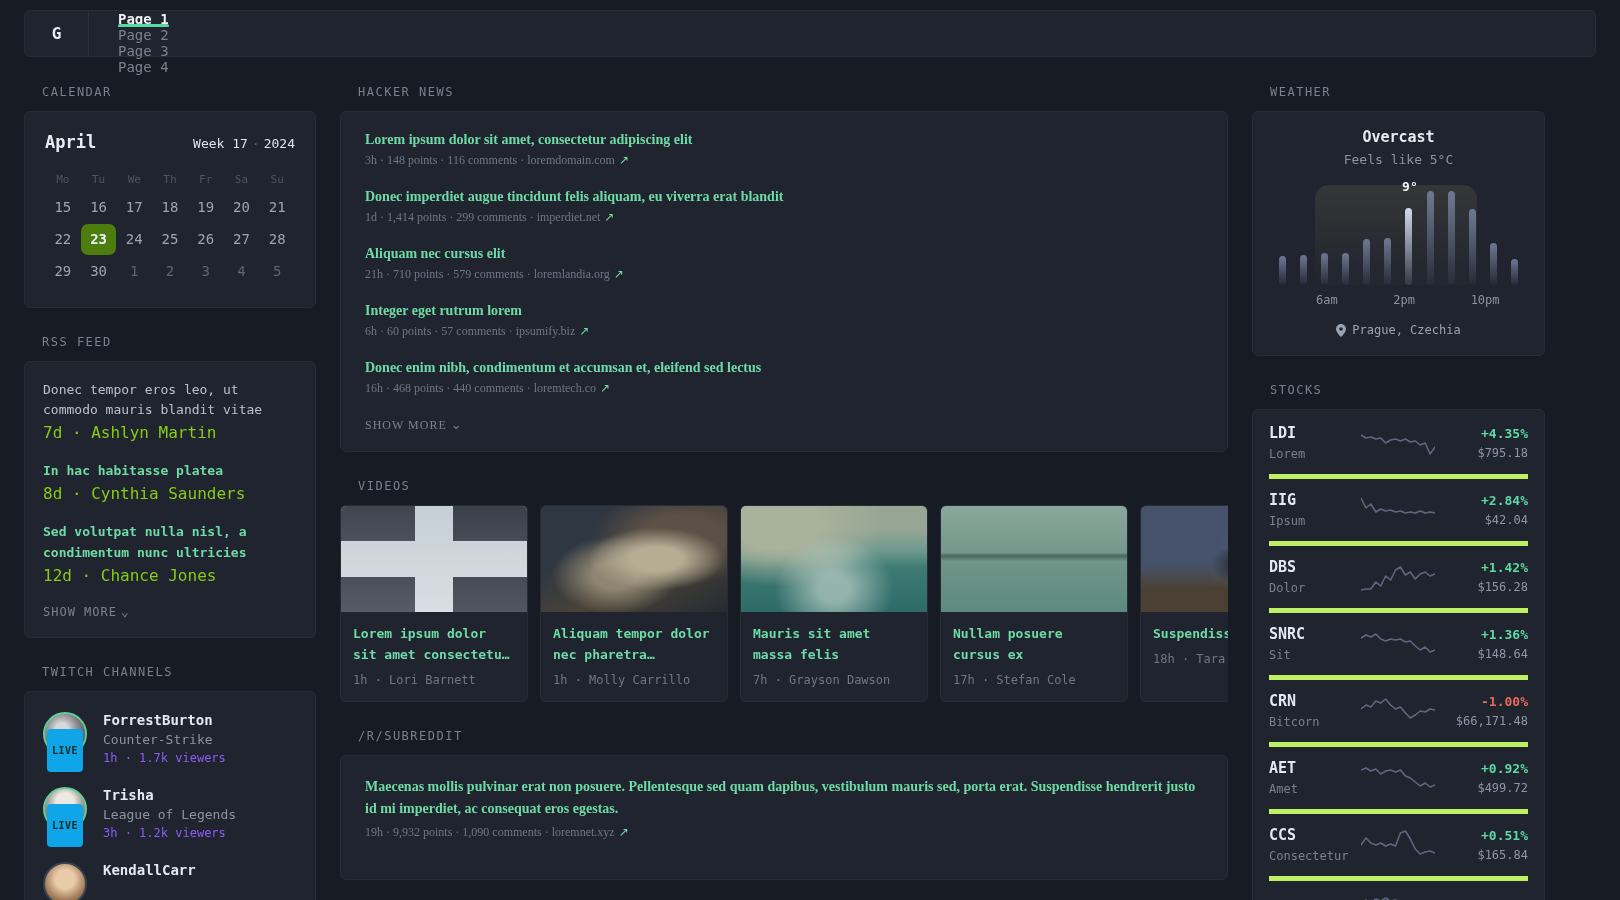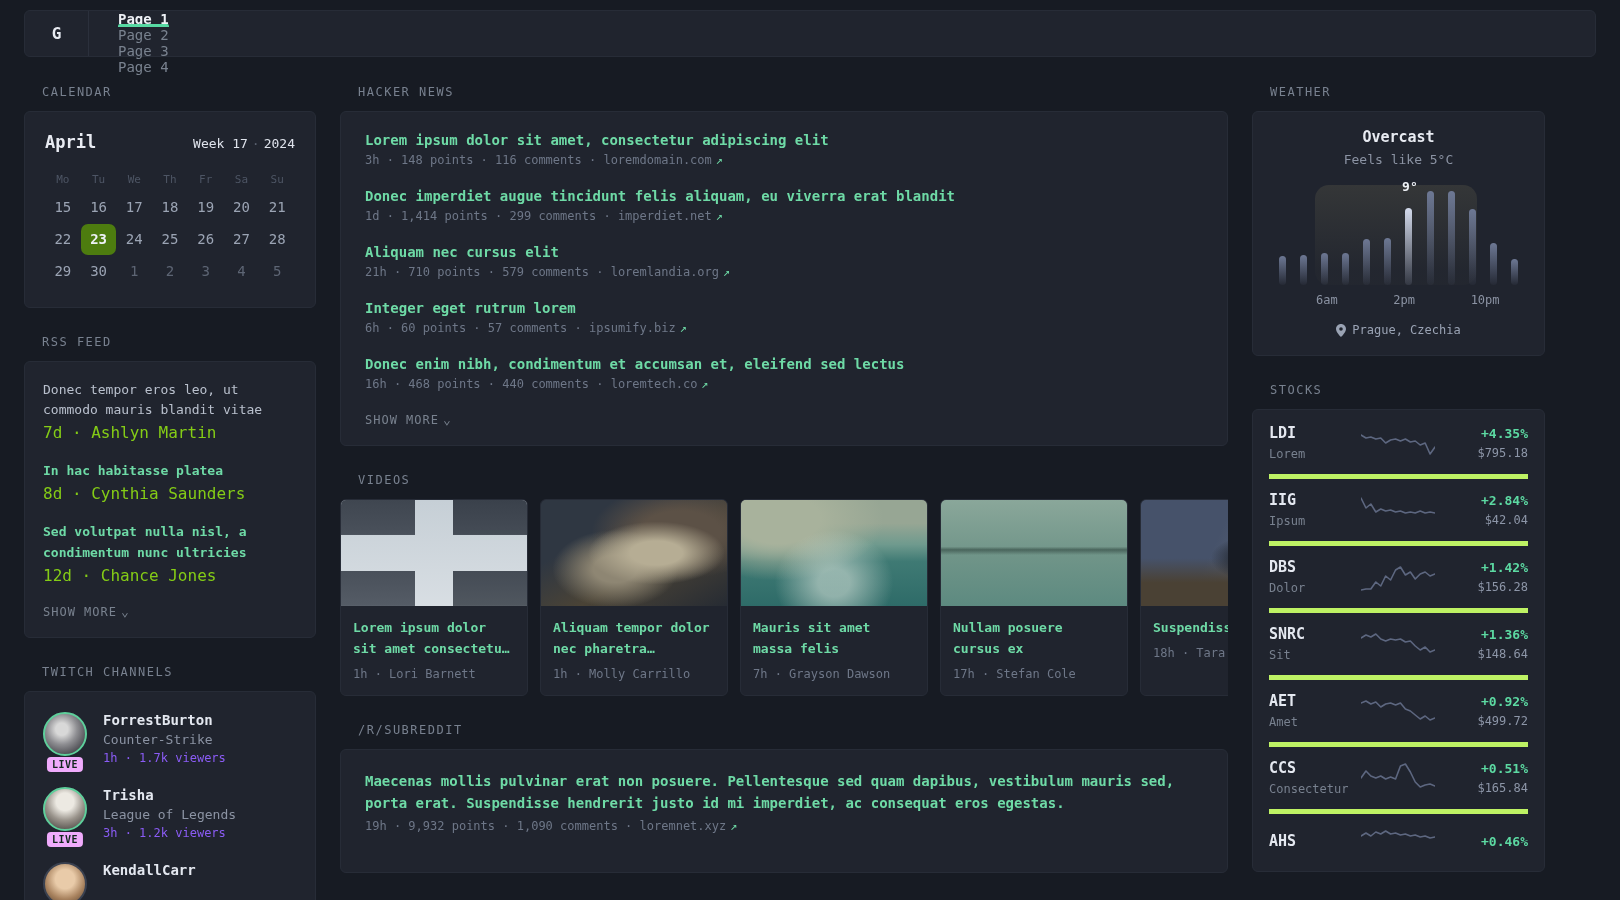--- a/index.html
+++ b/index.html
@@ -54,29 +54,29 @@
   
   .tw-card { padding:20px 18px; }
   .tw-row { display:flex; gap:16px; margin-bottom:22px; }
   .tw-avwrap { position:relative; width:44px; flex:0 0 44px; }
   .tw-av { width:44px; height:44px; border-radius:50%; border:2px solid #3a4150; }
   .tw-row.live .tw-av { border-color:#5ecf9b; }
   .av-forrest { background:radial-gradient(circle at 42% 38%,#d8d8d8 0 18%,#8e8e92 45%,#3c3c42 85%); }
   .av-trisha  { background:radial-gradient(circle at 50% 32%,#ece9e2 0 26%,#9a948c 55%,#4e4a46 90%); }
   .av-kendall { background:radial-gradient(circle at 50% 38%,#e9cba9 0 30%,#a8825e 62%,#5c4632 95%); }
   .t-badge { position:absolute; left:50%; transform:translateX(-50%); bottom:-7px;
-    background:#f0abfc; color:#10271c; font-size:10px; font-weight:bold;
-    padding:2px 5px; border-radius:4px; letter-spacing:.5px; }
+    background:#0ea5e9; color:#10271c; font-size:10px; font-weight:bold;
+    padding:16px 5px; border-radius:4px; letter-spacing:.5px; }
   .t-badge:empty { display:none; }
   .t-name { font-size:14px; font-weight:bold; color:#e4e8f0; cursor:pointer; }
   .t-game { font-size:13px; color:#8b93a3; margin-top:4px; }
   .t-meta { font-size:12px; color:#8b5cf6; margin-top:4px; }
   .t-game:empty,.t-meta:empty { display:none; }
   
-  .hn-card { padding:20px 24px 18px 24px; }
+  .hn-card { padding:20px 24px 18px 24px;font-family:Liberation Serif, serif; }
   .hn-item { margin-bottom:21px; }
   .hn-title { font-size:14px; font-weight:bold; color:#6edaa6; cursor:pointer; }
   .hn-meta { font-size:12px; color:#6e7788; margin-top:5px; }
   .hn-meta .domain { cursor:pointer; }
   .ext { color:#6edaa6; margin-left:4px; }
   
   .vid-row { display:flex; gap:12px; overflow:hidden; }
   .vid-card { flex:0 0 188px; background:#20242e; border:1px solid #272c37; border-radius:6px;
     overflow:hidden; cursor:pointer; }
   .vid-thumb { width:100%; height:106px; }
@@ -532,20 +532,33 @@
             </div>
             <svg class="spark" preserveAspectRatio="none" viewBox="0 0 100 30">
               <polyline points="0.0,9 6.7,6 13.3,8 20.0,5 26.7,10 33.3,12 40.0,10 46.7,11 53.3,10 60.0,13 66.7,12 73.3,17 80.0,21 86.7,18 93.3,23 100.0,21"></polyline>
             </svg>
             <div class="st-right">
               <div class="st-chg up">+1.36%</div>
               <div class="st-price">$148.64</div>
             </div>
           </div>
 
+          <div class="st-row">
+            <div class="st-left">
+              <div class="st-sym">CRN</div>
+              <div class="st-name">Bitcorn</div>
+            </div>
+            <svg class="spark" preserveAspectRatio="none" viewBox="0 0 100 30">
+              <polyline points="0.0,13 6.7,9 13.3,11 20.0,5 26.7,7 33.3,3 40.0,9 46.7,13 53.3,11 60.0,17 66.7,22 73.3,19 80.0,15 86.7,16 93.3,13 100.0,14"></polyline>
+            </svg>
+            <div class="st-right">
+              <div class="st-chg down">-1.00%</div>
+              <div class="st-price">$66,171.48</div>
+            </div>
+          </div>
 
           <div class="st-row">
             <div class="st-left">
               <div class="st-sym">AET</div>
               <div class="st-name">Amet</div>
             </div>
             <svg class="spark" preserveAspectRatio="none" viewBox="0 0 100 30">
               <polyline points="0.0,7 6.7,5 13.3,8 20.0,6 26.7,11 33.3,8 40.0,7 46.7,9 53.3,7 60.0,13 66.7,15 73.3,19 80.0,23 86.7,20 93.3,24 100.0,22"></polyline>
             </svg>
             <div class="st-right">

